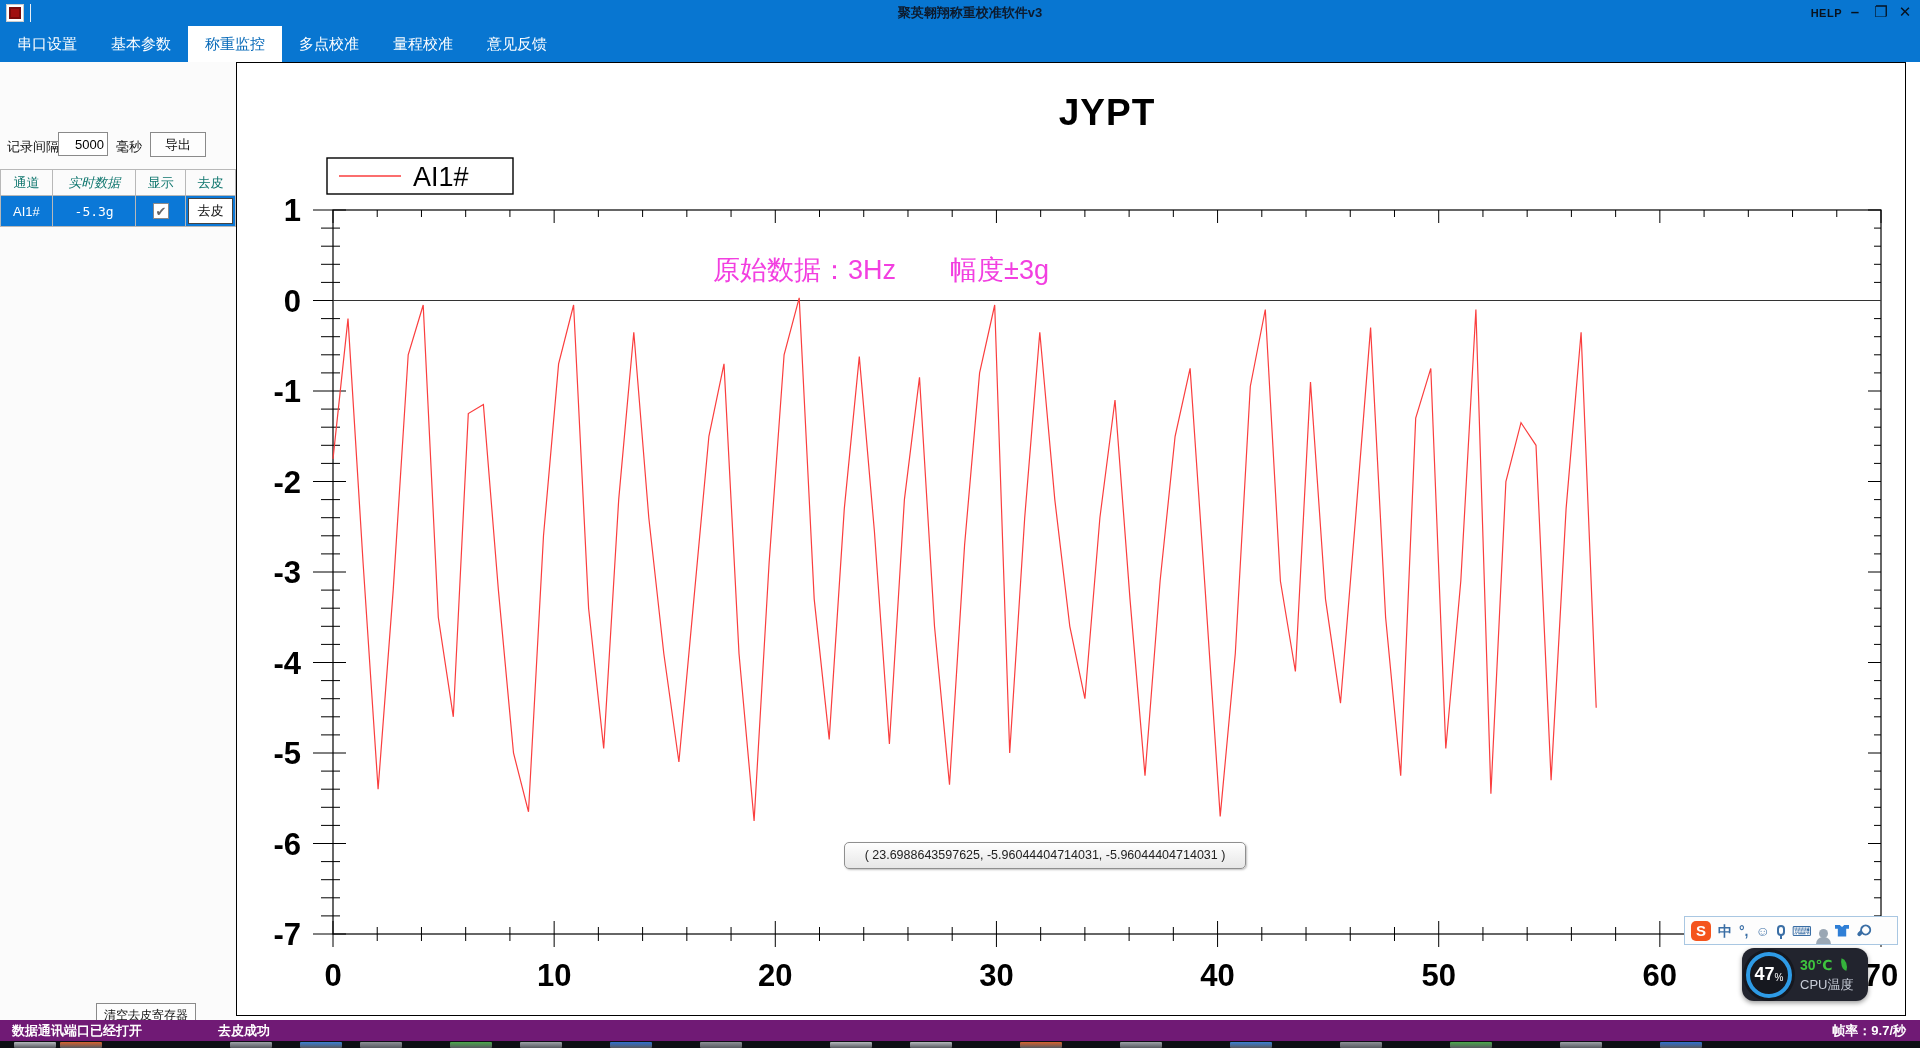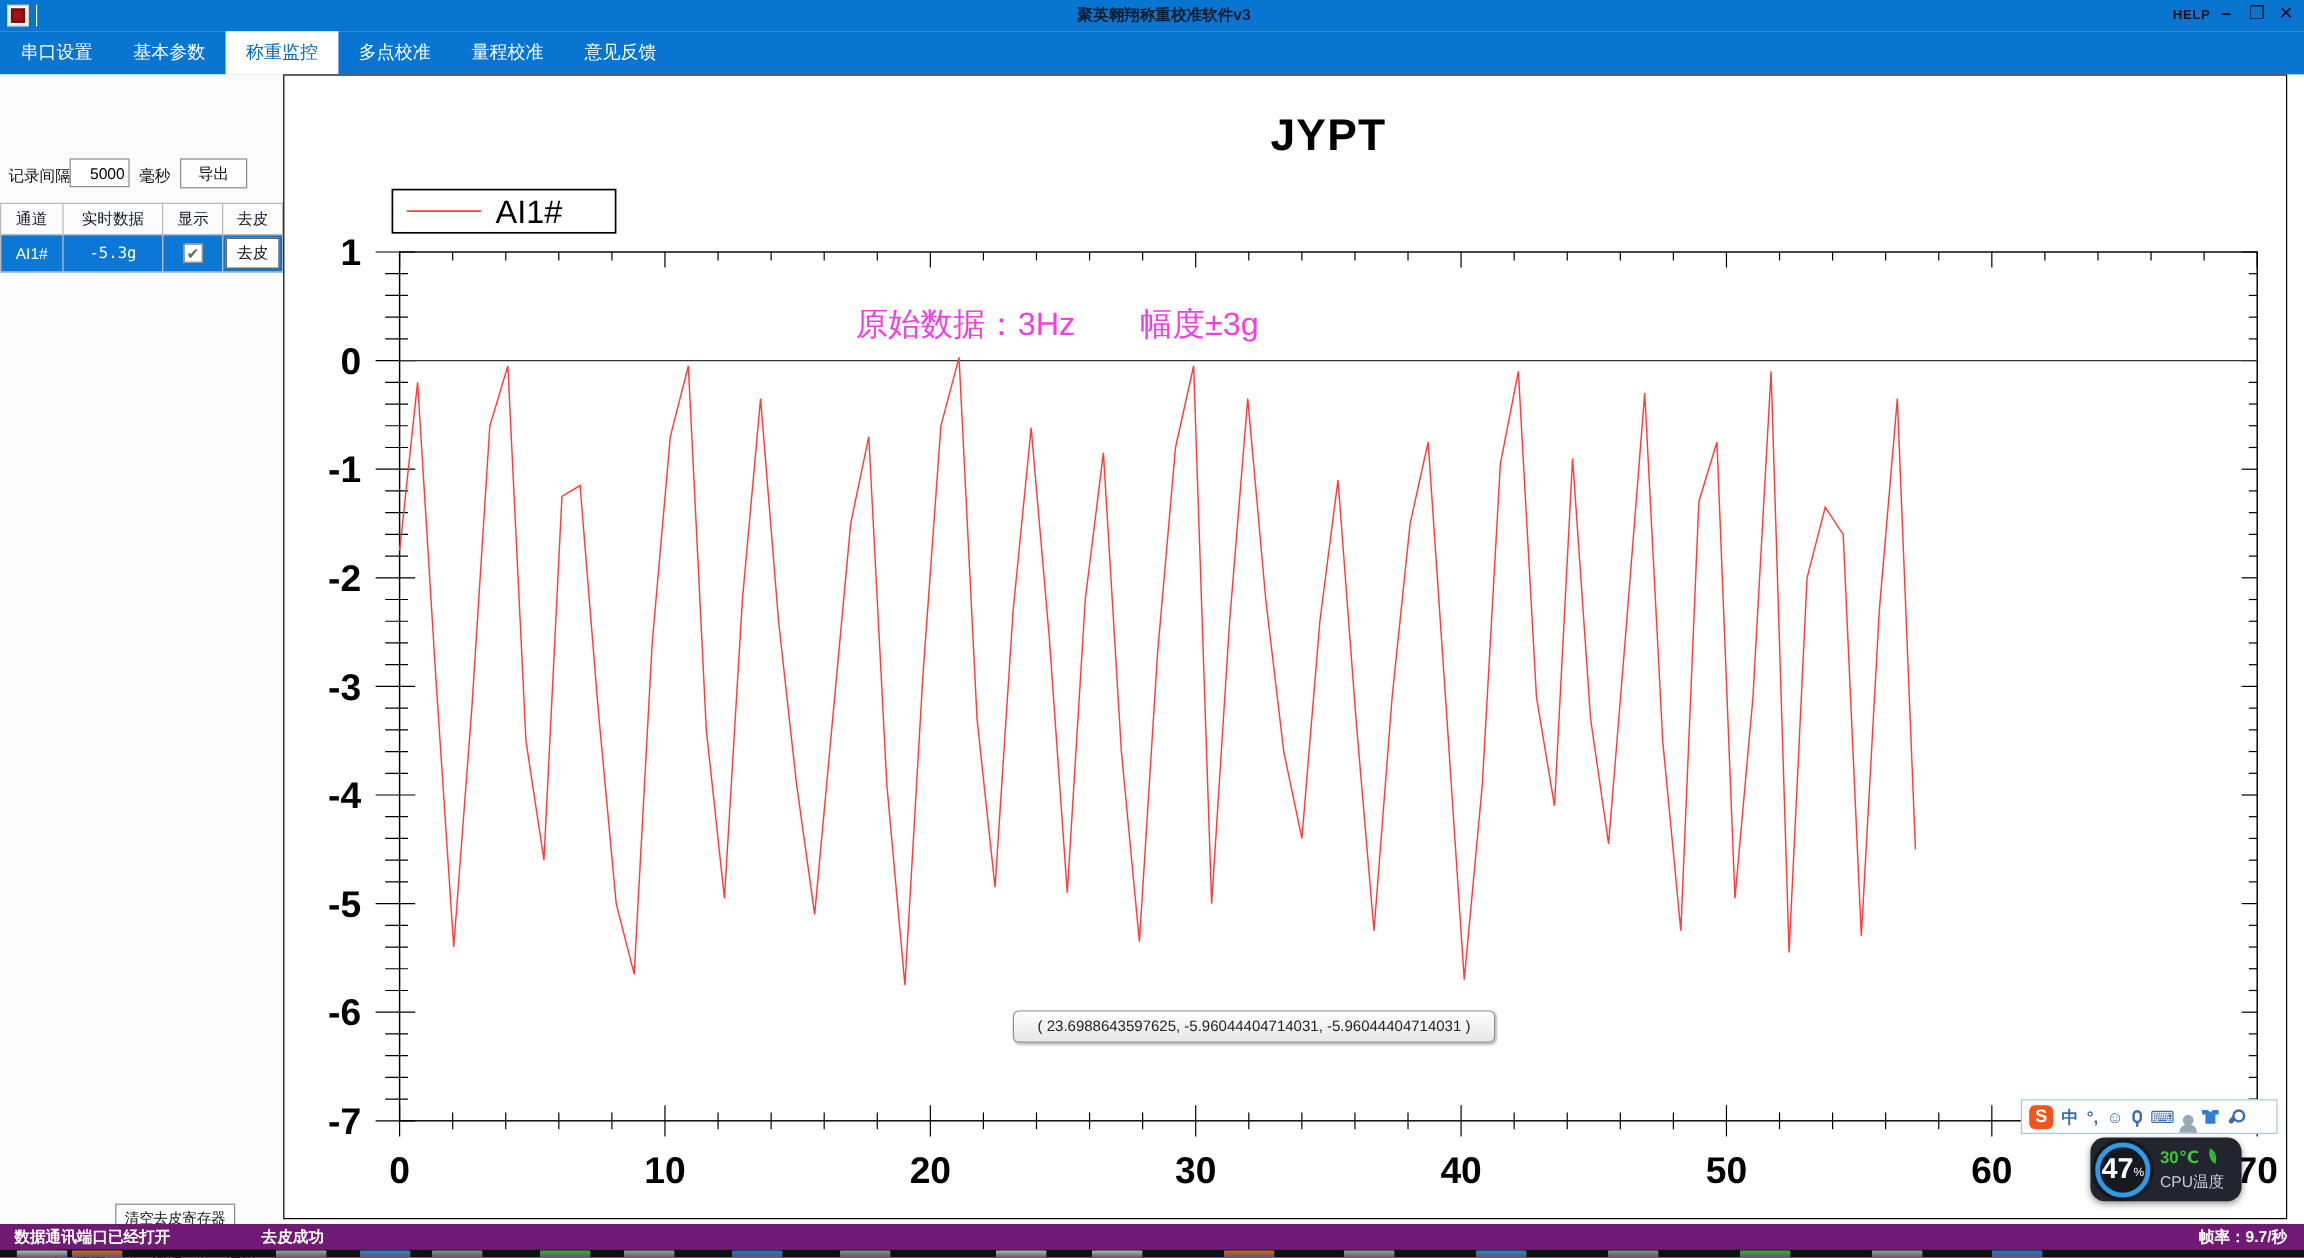--- a/index.html
+++ b/index.html
@@ -32,24 +32,24 @@
   #rec-label { position:absolute; left:7px; top:76px; font-size:13px; color:#111; }
   #rec-input { position:absolute; left:58px; top:70px; width:50px; height:24px; border:1px solid #8a8a8a;
                background:#fff; font-size:13px; padding-left:16px; font-family:inherit; }
   #rec-unit  { position:absolute; left:116px; top:76px; font-size:13px; color:#111; }
   .btn { background:#fdfdfd; border:1px solid #8a8a8a; font-size:13px; color:#111;
          font-family:inherit; text-align:center; }
   #export-btn { position:absolute; left:150px; top:70px; width:56px; height:25px; }
 
   #channel-table { position:absolute; left:0px; top:107px; width:236px; border-collapse:collapse; }
   #channel-table th { border:1px solid #b8b8b8; background:#fbfbfb; font-weight:normal;
-         font-size:13px; color:#0f172a; height:26px; }
+         font-size:13px; color:#0f766e; height:26px; }
   #channel-table td { border:1px solid #b8b8b8; background:#0b78d7; color:#fff; font-size:13px;
          height:30px; text-align:center; }
-  #col-ch{width:52px;} #col-val{width:84px;} #col-show{width:50px;} #col-tare{width:50px;}
+  #col-ch{width:52px;} #col-val{width:84px;font-style:italic;} #col-show{width:50px;} #col-tare{width:50px;}
   #row-value { font-family:"DejaVu Sans Mono",monospace; font-size:13px; }
   #show-checkbox { display:inline-block; width:16px; height:16px; background:#fff;
          border:1px solid #8a8a8a; color:#666; font-size:13px; line-height:15px; vertical-align:middle; }
   #tare-cell { background:#0b78d7; padding:2px; }
   #tare-btn { width:100%; height:26px; border:1px solid #444; background:#fff; color:#111;
          font-size:13px; font-family:inherit; }
 
   #clear-tare-reg-btn { position:absolute; left:96px; top:941px; width:100px; height:25px; font-size:12px; }
   #clear-btn   { position:absolute; left:46px;  top:979px; width:58px; height:24px; }
   #cont-btn    { position:absolute; left:109px; top:979px; width:60px; height:24px; outline:1px dotted #333; outline-offset:-4px; }
@@ -82,21 +82,21 @@
   #ime-wrench:after { content:""; position:absolute; right:-2px; top:-2px; width:7px; height:7px;
               border:2px solid #3a6ea5; border-radius:50%; background:#fdfdfd; }
 
   
   #cpu-widget { position:absolute; left:1742px; top:948px; width:126px; height:53px; background:#22242e;
               border-radius:12px; z-index:31; box-shadow:0 2px 5px rgba(0,0,0,.4);
               display:flex; align-items:center; }
   #cpu-ring { width:46px; height:46px; margin-left:4px; border-radius:50%; border:4px solid #2e9be6;
               background:#16181f; color:#fff; display:flex; align-items:center; justify-content:center;
               box-shadow:0 0 0 3px #16181f; }
-  #cpu-ring b { font-size:24px; font-weight:bold; }
+  #cpu-ring b { font-size:18px; font-weight:bold; }
   #cpu-ring span { font-size:10px; margin-top:5px; }
   #cpu-right { margin-left:8px; }
   #cpu-temp { color:#3ec53e; font-size:14px; font-weight:bold; }
   #cpu-leaf { display:inline-block; width:8px; height:11px; background:#35b23c;
               border-radius:0 100% 0 100%; transform:rotate(15deg); margin-left:3px; }
   #cpu-label { color:#c8cdd8; font-size:13px; margin-top:2px; }
 
   
   #statusbar { position:absolute; left:0; top:1020px; width:1920px; height:21px; background:#701a75;
                color:#fff; font-size:13px; font-weight:bold; }

